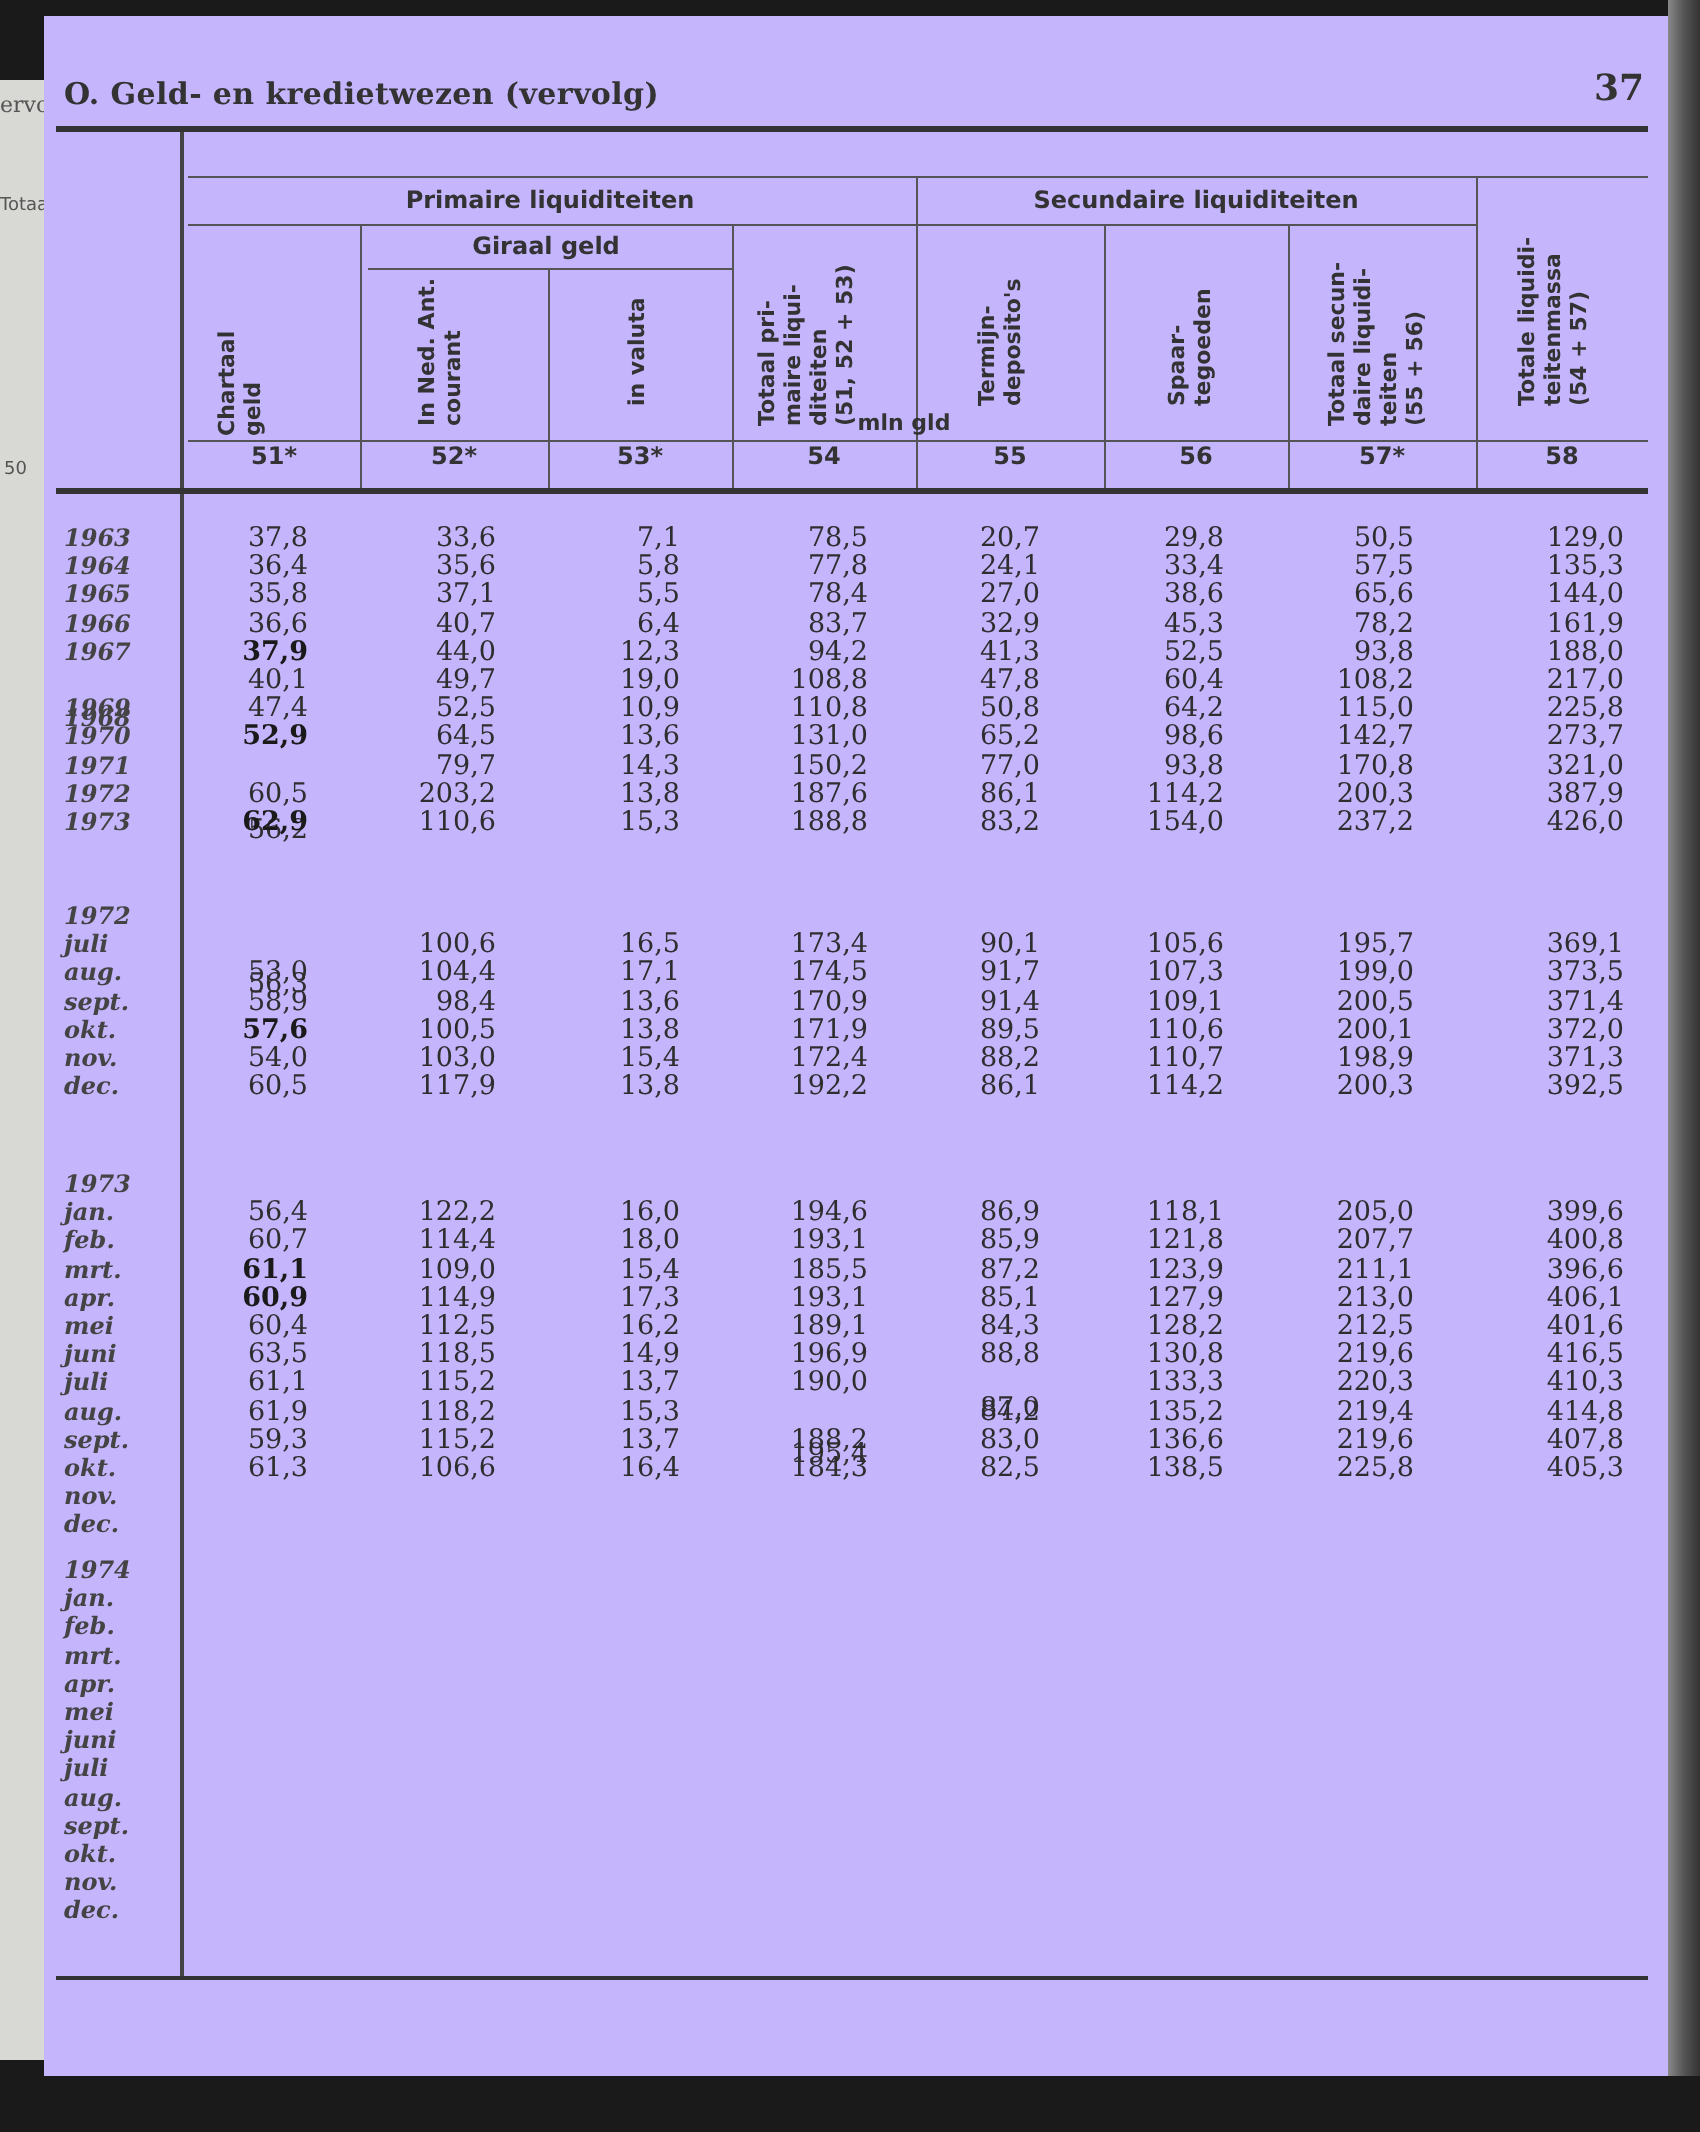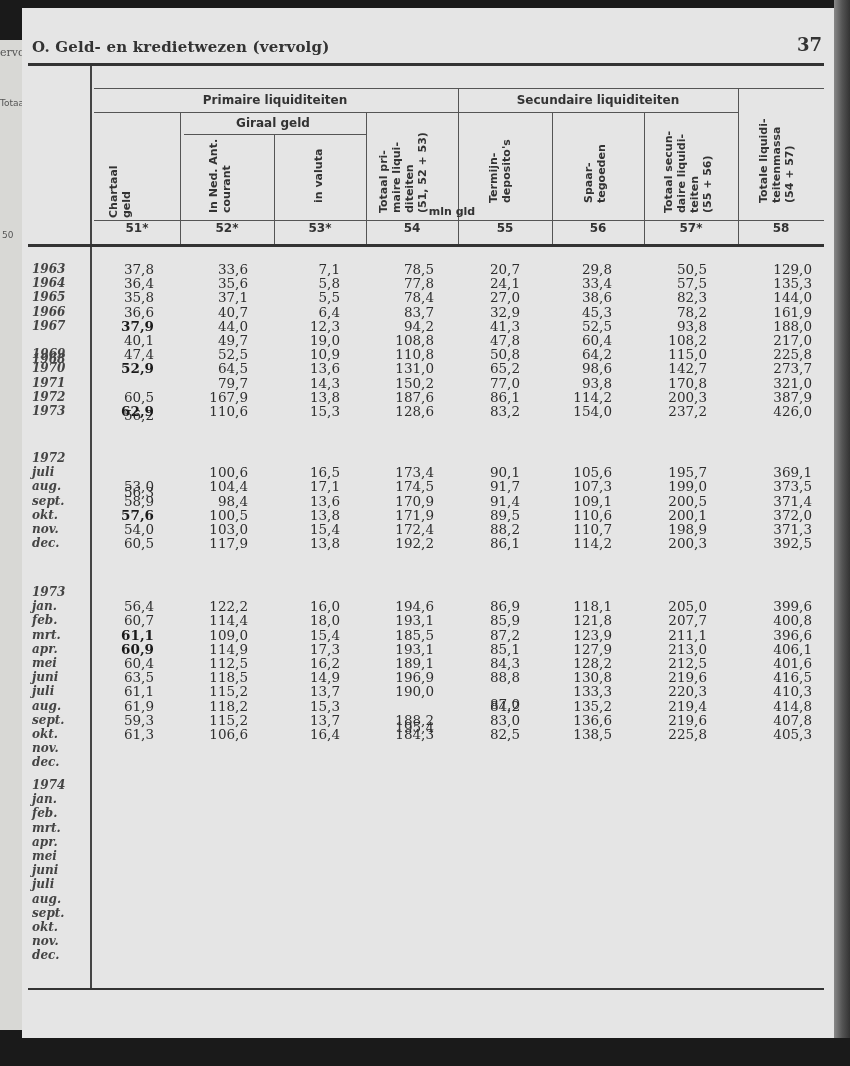--- a/index.html
+++ b/index.html
@@ -4,21 +4,21 @@
 <style>
   html, body { margin:0; padding:0; }
   body {
     width:850px; height:1066px; overflow:hidden; position:relative;
     background:#1a1a1a;
     font-family:"DejaVu Serif", serif;
     color:#2a2a2a;
   }
   .page {
     position:absolute; left:22px; top:8px; width:812px; height:1030px;
-    background:#e5e5e5;
+    background:#c4b5fd;
   }
   .left-sliver {
     position:absolute; left:0; top:40px; width:22px; height:990px;
     background:#d8d8d5; overflow:hidden;
     border-right:2px solid #777;
   }
   .left-sliver .s-title { position:absolute; top:6px; left:0; font-size:11px; color:#555; }
   .left-sliver .s-tot { position:absolute; top:58px; left:0; font-size:9px; color:#555; font-family:"DejaVu Sans",sans-serif; }
   .left-sliver .s-col { position:absolute; top:190px; left:2px; font-size:9px; color:#555; font-family:"DejaVu Sans",sans-serif; }
   .right-edge {
@@ -157,21 +157,21 @@
       <div class="cell" style="top: 268.2px; left: 530px; width: 60px;">33,4</div>
       <div class="cell" style="top: 268.2px; left: 625px; width: 60px;">57,5</div>
       <div class="cell" style="top: 268.2px; left: 730px; width: 60px;">135,3</div>
       <div class="rowlabel" style="top: 282.4px;">1965</div>
       <div class="cell" style="top: 282.4px; left: 72px; width: 60px;">35,8</div>
       <div class="cell" style="top: 282.4px; left: 166px; width: 60px;">37,1</div>
       <div class="cell" style="top: 282.4px; left: 258px; width: 60px;">5,5</div>
       <div class="cell" style="top: 282.4px; left: 352px; width: 60px;">78,4</div>
       <div class="cell" style="top: 282.4px; left: 438px; width: 60px;">27,0</div>
       <div class="cell" style="top: 282.4px; left: 530px; width: 60px;">38,6</div>
-      <div class="cell" style="top: 282.4px; left: 625px; width: 60px;">82,3</div>
+      <div class="cell" style="top: 282.4px; left: 625px; width: 60px;">65,6</div>
       <div class="cell" style="top: 282.4px; left: 730px; width: 60px;">144,0</div>
       <div class="rowlabel" style="top: 296.6px;">1966</div>
       <div class="cell" style="top: 296.6px; left: 72px; width: 60px;">36,6</div>
       <div class="cell" style="top: 296.6px; left: 166px; width: 60px;">40,7</div>
       <div class="cell" style="top: 296.6px; left: 258px; width: 60px;">6,4</div>
       <div class="cell" style="top: 296.6px; left: 352px; width: 60px;">83,7</div>
       <div class="cell" style="top: 296.6px; left: 438px; width: 60px;">32,9</div>
       <div class="cell" style="top: 296.6px; left: 530px; width: 60px;">45,3</div>
       <div class="cell" style="top: 296.6px; left: 625px; width: 60px;">78,2</div>
       <div class="cell" style="top: 296.6px; left: 730px; width: 60px;">161,9</div>
@@ -215,32 +215,32 @@
       <div class="cell" style="top: 367.6px; left: 72px; width: 60px; margin-top: 32px;">56,2</div>
       <div class="cell" style="top: 367.6px; left: 166px; width: 60px;">79,7</div>
       <div class="cell" style="top: 367.6px; left: 258px; width: 60px;">14,3</div>
       <div class="cell" style="top: 367.6px; left: 352px; width: 60px;">150,2</div>
       <div class="cell" style="top: 367.6px; left: 438px; width: 60px;">77,0</div>
       <div class="cell" style="top: 367.6px; left: 530px; width: 60px;">93,8</div>
       <div class="cell" style="top: 367.6px; left: 625px; width: 60px;">170,8</div>
       <div class="cell" style="top: 367.6px; left: 730px; width: 60px;">321,0</div>
       <div class="rowlabel" style="top: 381.8px;">1972</div>
       <div class="cell" style="top: 381.8px; left: 72px; width: 60px;">60,5</div>
-      <div class="cell" style="top: 381.8px; left: 166px; width: 60px;">167,9</div>
+      <div class="cell" style="top: 381.8px; left: 166px; width: 60px;">203,2</div>
       <div class="cell" style="top: 381.8px; left: 258px; width: 60px;">13,8</div>
       <div class="cell" style="top: 381.8px; left: 352px; width: 60px;">187,6</div>
       <div class="cell" style="top: 381.8px; left: 438px; width: 60px;">86,1</div>
       <div class="cell" style="top: 381.8px; left: 530px; width: 60px;">114,2</div>
       <div class="cell" style="top: 381.8px; left: 625px; width: 60px;">200,3</div>
       <div class="cell" style="top: 381.8px; left: 730px; width: 60px;">387,9</div>
       <div class="rowlabel" style="top: 396px;">1973</div>
       <div class="cell bold" style="top: 396px; left: 72px; width: 60px;">62,9</div>
       <div class="cell" style="top: 396px; left: 166px; width: 60px;">110,6</div>
       <div class="cell" style="top: 396px; left: 258px; width: 60px;">15,3</div>
-      <div class="cell" style="top: 396px; left: 352px; width: 60px;">128,6</div>
+      <div class="cell" style="top: 396px; left: 352px; width: 60px;">188,8</div>
       <div class="cell" style="top: 396px; left: 438px; width: 60px;">83,2</div>
       <div class="cell" style="top: 396px; left: 530px; width: 60px;">154,0</div>
       <div class="cell" style="top: 396px; left: 625px; width: 60px;">237,2</div>
       <div class="cell" style="top: 396px; left: 730px; width: 60px;">426,0</div>
     </div>
   <div id="m1972">
       <div class="rowlabel" style="top: 443px;">1972</div>
       <div class="rowlabel" style="top: 457.2px;">juli</div>
       <div class="cell" style="top: 457.2px; left: 72px; width: 60px; margin-top: 20px;">56,3</div>
       <div class="cell" style="top: 457.2px; left: 166px; width: 60px;">100,6</div>

